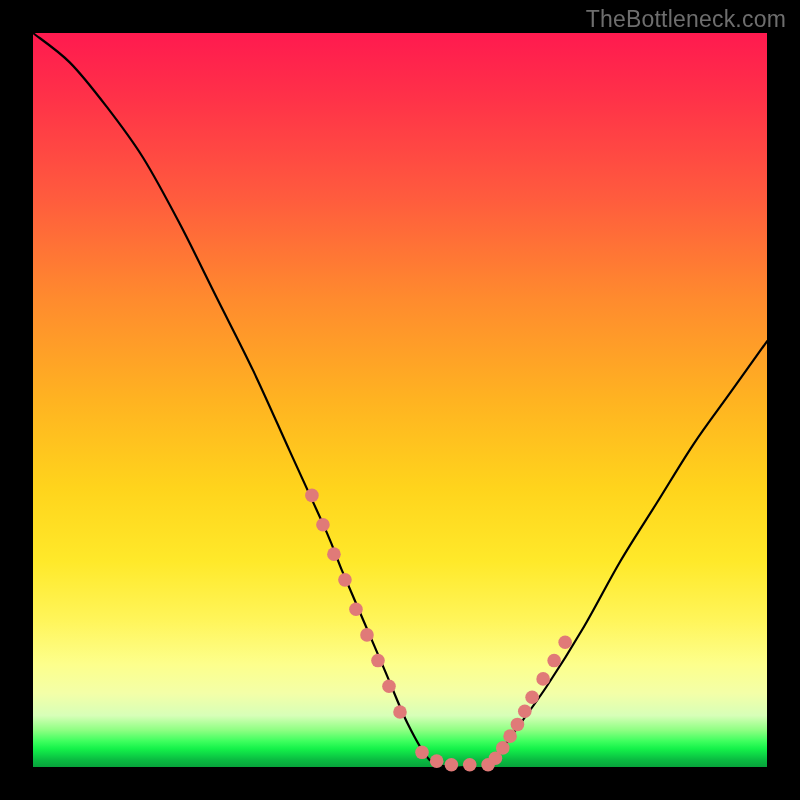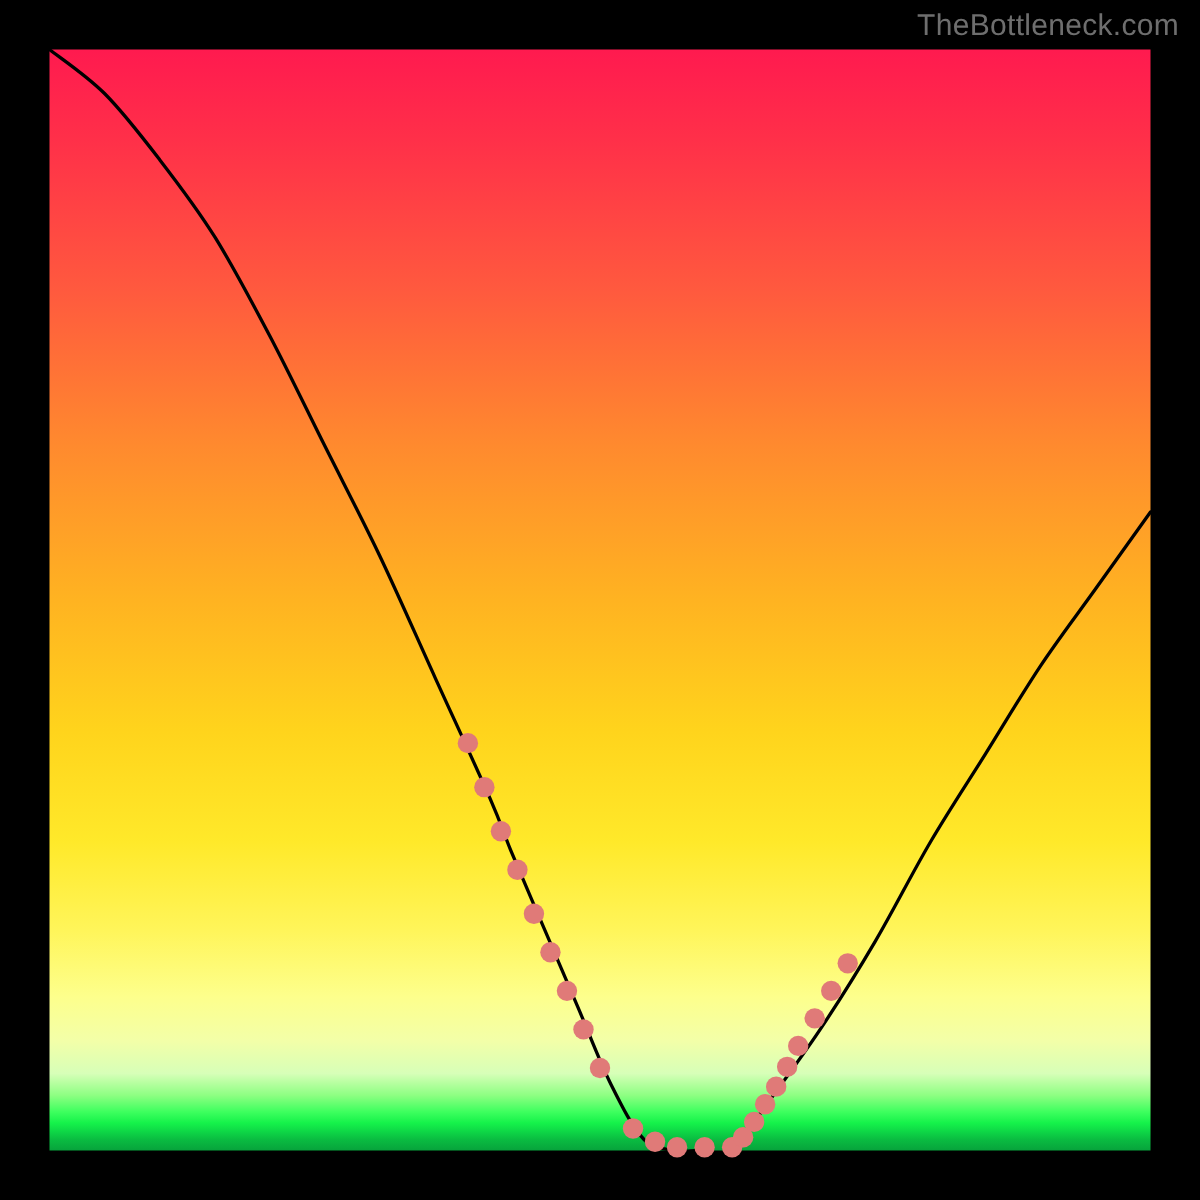--- a/index.html
+++ b/index.html
@@ -45,21 +45,21 @@
       #0ed646 98.3%,
       #0abc41 99%,
       #07a33b 100%
     );
   }
   .watermark {
     position: absolute;
     top: 6px;
     right: 14px;
     color: #6e6e6e;
-    font-size: 20px;
+    font-size: 23px;
     letter-spacing: 0.2px;
     font-weight: 400;
   }
   svg.curve {
     position: absolute;
     left: 0;
     top: 0;
     width: 734px;
     height: 734px;
     overflow: visible;

